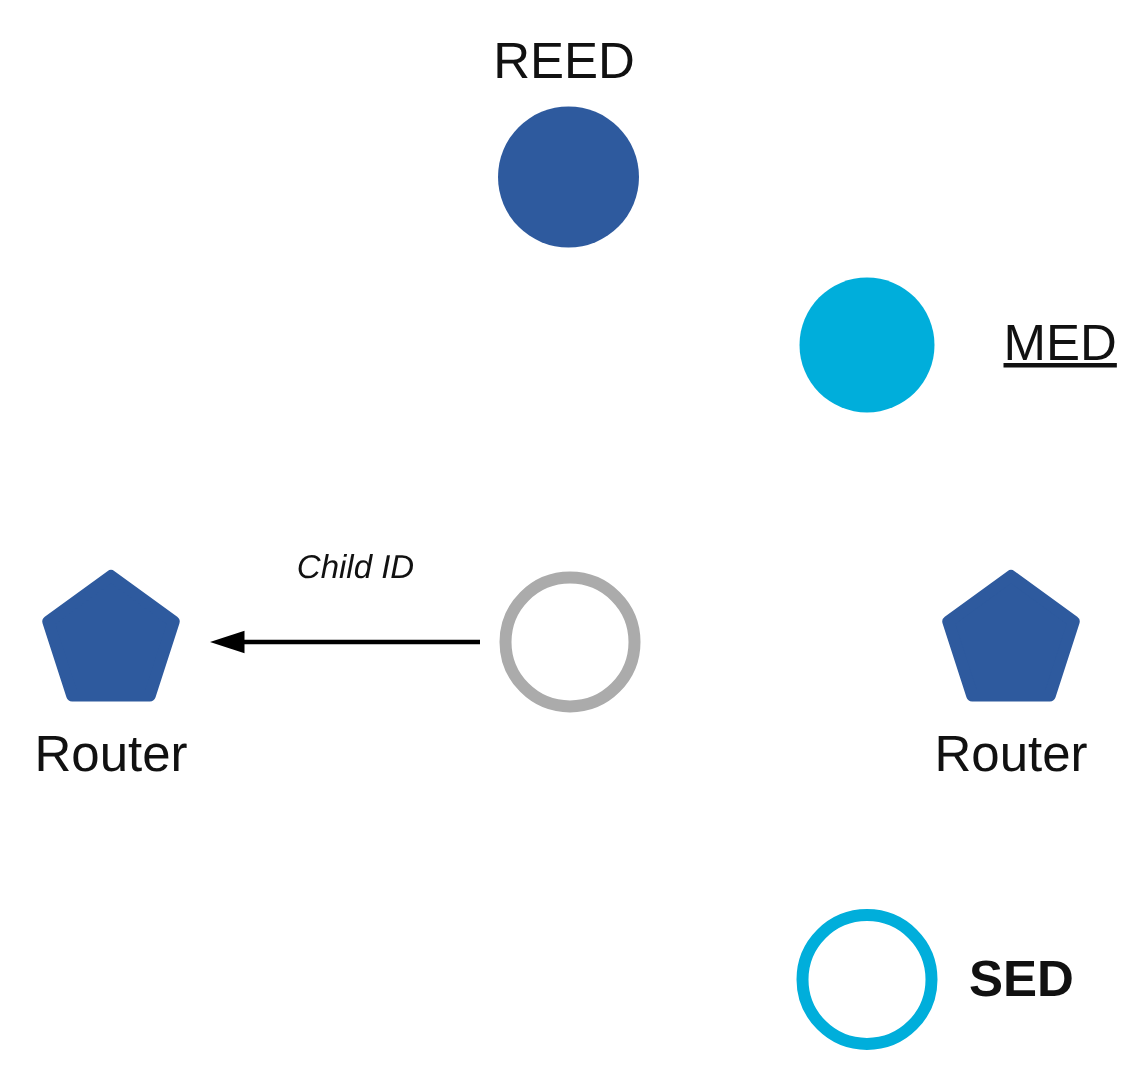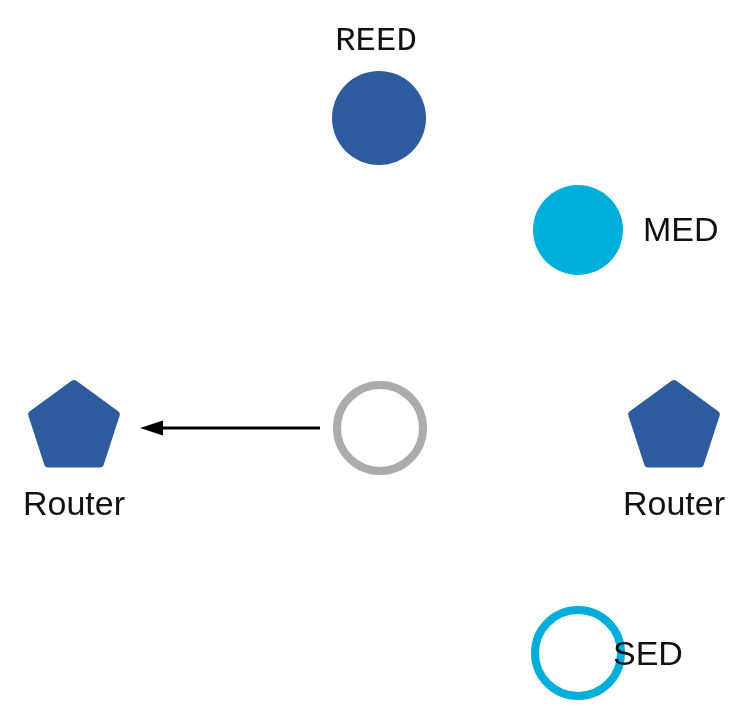--- a/index.html
+++ b/index.html
@@ -62,26 +62,27 @@
     <path transform="translate(74,428)" d="M 0,-44 L 41.8,-13.6 L 25.9,35.6 L -25.9,35.6 L -41.8,-13.6 Z" fill="#2E5A9E" stroke="#2E5A9E" stroke-width="8" stroke-linejoin="round"></path>
 
     <path transform="translate(674,428)" d="M 0,-44 L 41.8,-13.6 L 25.9,35.6 L -25.9,35.6 L -41.8,-13.6 Z" fill="#2E5A9E" stroke="#2E5A9E" stroke-width="8" stroke-linejoin="round"></path>
 
     <g>
       <line x1="320" y1="428" x2="152" y2="428" stroke="#000000" stroke-width="3"></line>
       <polygon points="140,428 163,420.5 163,435.5" fill="#000000"></polygon>
     </g>
   </svg>
 
-  <div class="node-label centered" style="left:376px; top:21px;font-family:Liberation Mono, monospace;">REED</div>
+  <div class="node-label centered" style="left:376px; top:21px;">REED</div>
 
-  <div class="node-label" style="left:643px; top:209px;">MED</div>
+  <div class="node-label" style="left:669px; top:209px;text-decoration:underline;">MED</div>
 
   <div class="node-label centered" style="left:74px; top:483px;">Router</div>
 
   <div class="node-label centered" style="left:674px; top:483px;">Router</div>
 
-  <div class="node-label" style="left:613px; top:633px;">SED</div>
+  <div class="node-label" style="left:646px; top:633px;font-weight:bold;">SED</div>
 
   <div class="annotation" style="left:237px; top:364px;">
+    <div>Child ID</div>
   </div>
 
 </div>
 
 </body></html>

